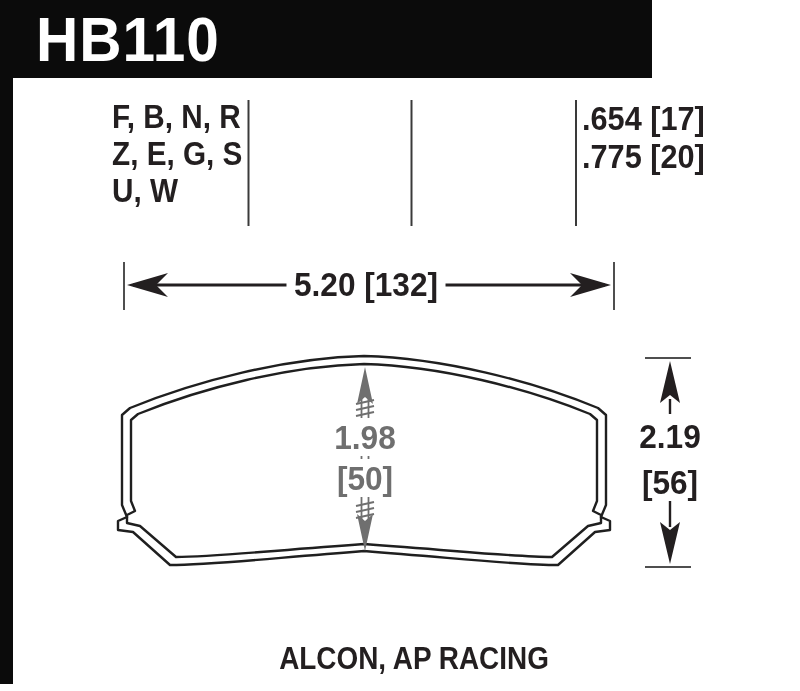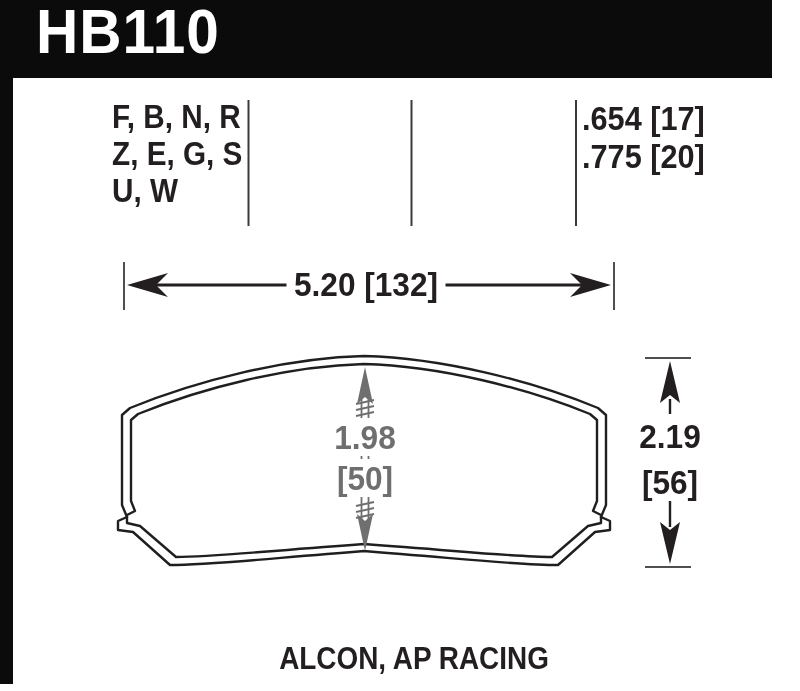--- a/index.html
+++ b/index.html
@@ -1,22 +1,22 @@
 <!DOCTYPE html>
 <html><head>
 <meta charset="utf-8">
 <style>
   html,body{margin:0;padding:0;background:#fff;}
   .page{
     position:relative;width:800px;height:691px;background:#ffffff;
     font-family:"Liberation Sans",sans-serif;overflow:hidden;
   }
   .header-bar{
-    position:absolute;left:0;top:0;width:772px;height:78px;
-    background:#0b0b0b;display:flex;align-items:flex-start;
+    position:absolute;left:0;top:0;width:652px;height:78px;
+    background:#0b0b0b;display:flex;align-items:center;
   }
   .part-number{
     color:#ffffff;font-size:63px;font-weight:bold;margin-left:36px;
     letter-spacing:1px;transform:scaleX(.93);transform-origin:left center;
     white-space:nowrap;line-height:1;
   }
   .left-bar{
     position:absolute;left:0;top:78px;width:13px;height:606px;background:#0b0b0b;
   }
   .drawing-svg{position:absolute;left:0;top:0;width:800px;height:691px;}

